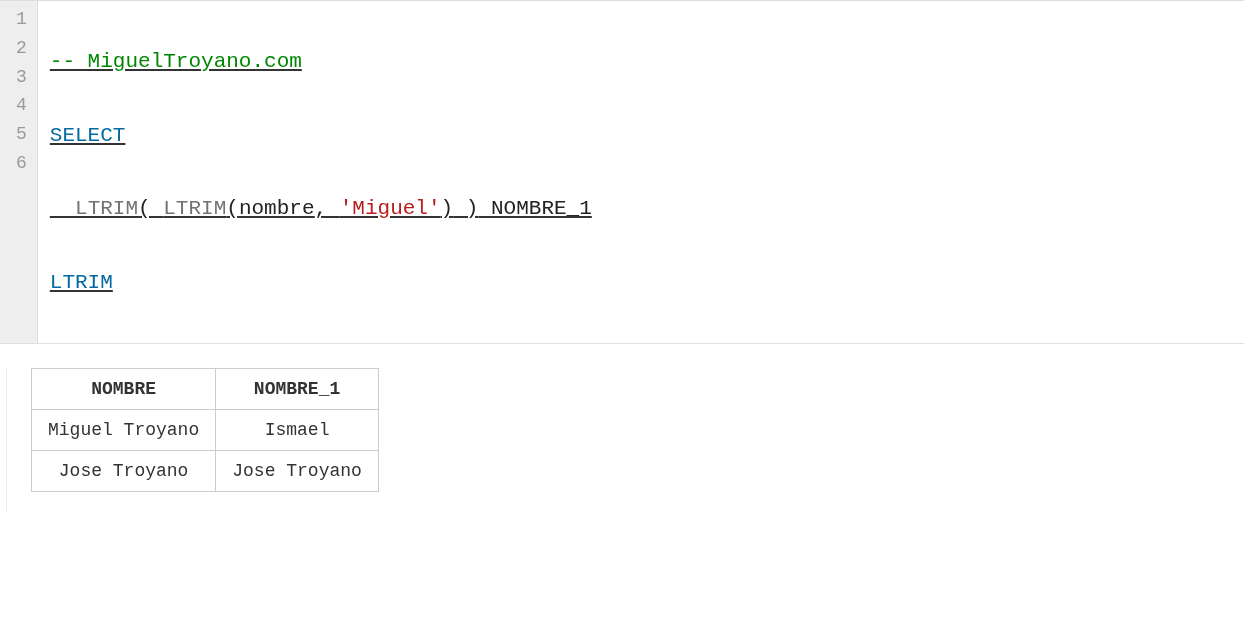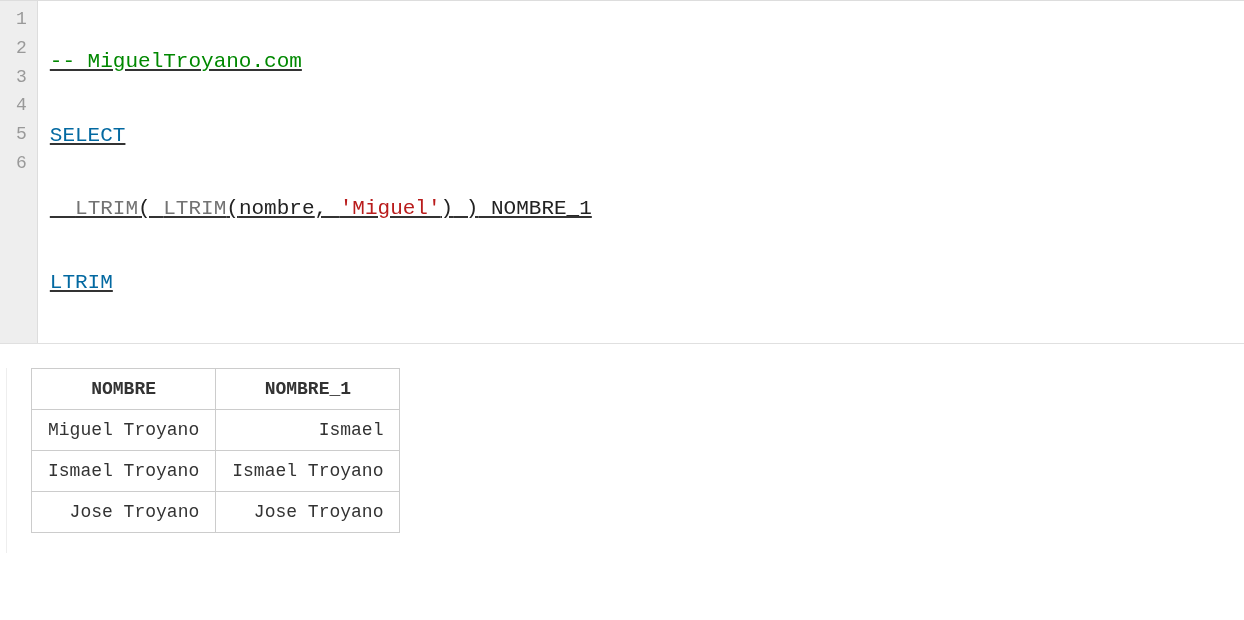--- a/index.html
+++ b/index.html
@@ -56,21 +56,21 @@
     margin-left: 6px;
   }
   table.result {
     border-collapse: collapse;
     font-family: Menlo, Consolas, "Courier New", monospace;
     font-size: 18px;
   }
   table.result th, table.result td {
     border: 1px solid #ccc;
     padding: 10px 16px;
-    text-align: right;
+    text-align: center;
     white-space: nowrap;
   }
   table.result th {
     background: #fff;
     font-weight: 700;
     text-align: center;
   }
 </style>
 </head>
 <body>
@@ -99,24 +99,20 @@
         <th>NOMBRE</th>
         <th>NOMBRE_1</th>
       </tr>
     </thead>
     <tbody>
       <tr>
         <td>Miguel Troyano</td>
         <td>Ismael</td>
       </tr>
       <tr>
-        <td>Ismael Troyano</td>
-        <td>Ismael Troyano</td>
-      </tr>
-      <tr>
         <td>Jose Troyano</td>
         <td>Jose Troyano</td>
       </tr>
 
     </tbody>
   </table>
 
 </div>
 
 </body></html>

